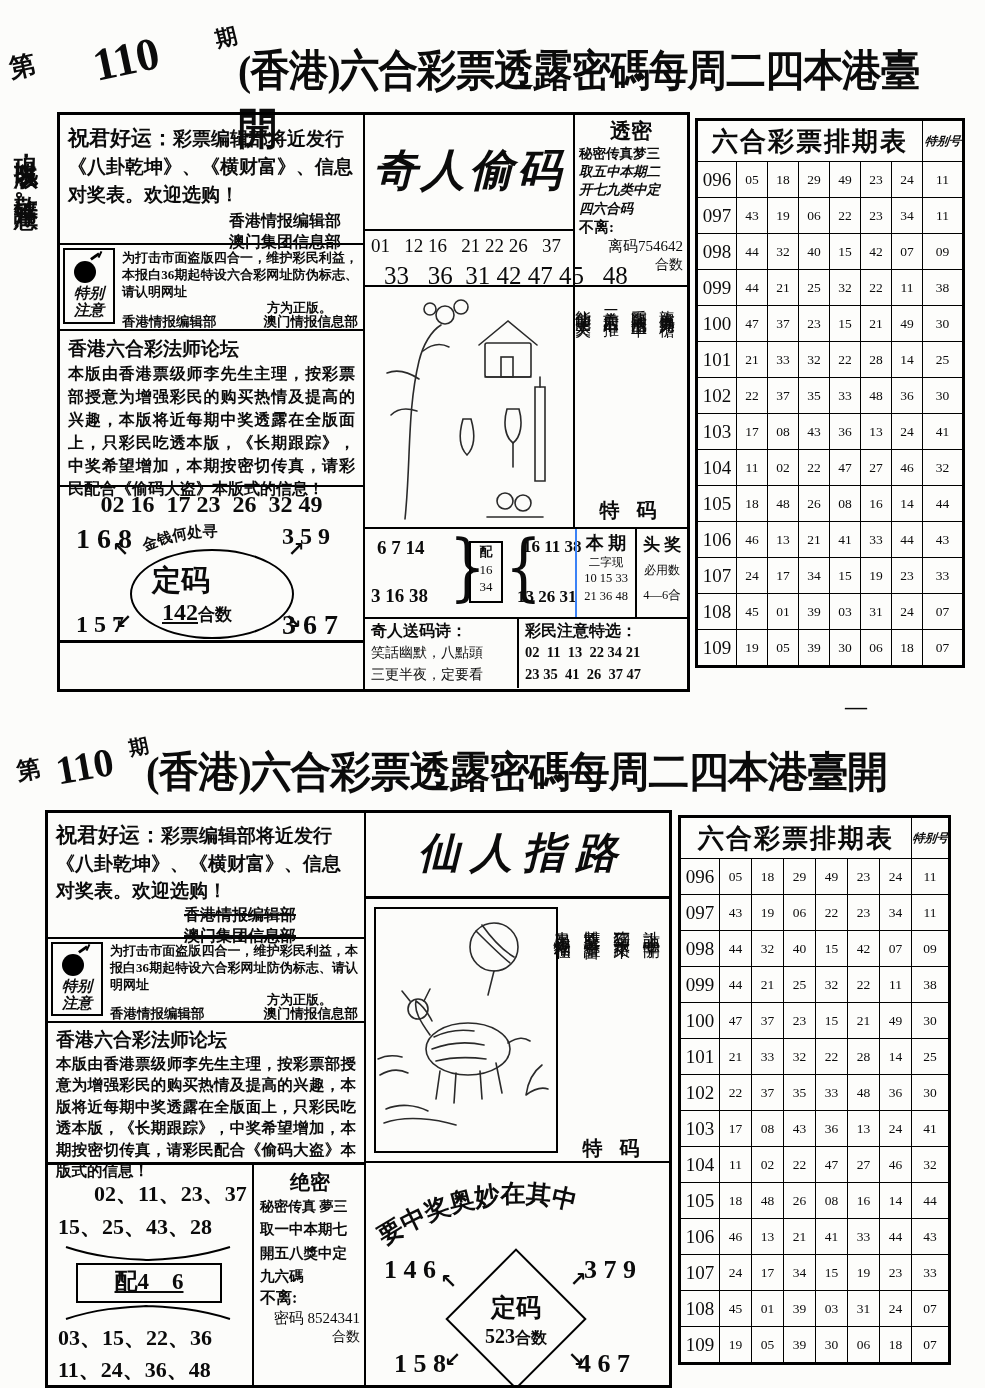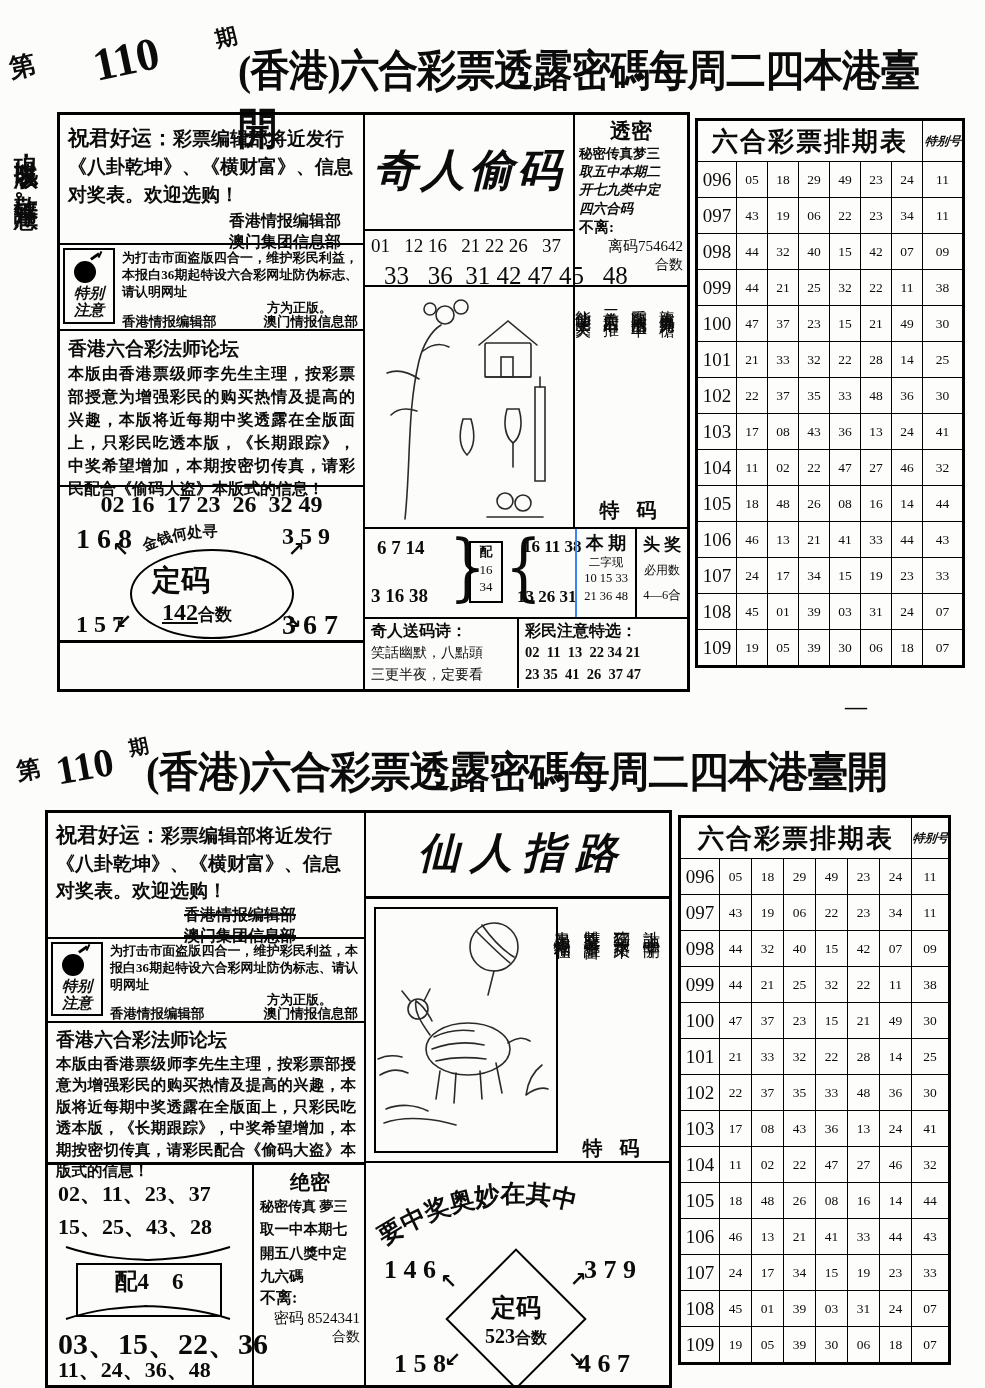--- a/index.html
+++ b/index.html
@@ -418,31 +418,31 @@
         </div>
       </div>
 
       <div class="abs" style="left:0;top:210px;width:316px;height:142px;border-bottom:3px solid #000;box-sizing:border-box;padding:4px 8px 0 8px;">
         <div class="b" style="font-size:19px;">香港六合彩法师论坛</div>
         <div class="jst b" style="font-size:15.5px;line-height:1.38;">本版由香港票级师李先生主理，按彩票部授意为增强彩民的购买热情及提高的兴趣，本版将近每期中奖透露在全版面上，只彩民吃透本版，《长期跟踪》，中奖希望增加，本期按密切传真，请彩民配合《偷码大盗》本版式的信息！</div>
       </div>
 
       <div class="abs" style="left:0;top:352px;width:316px;height:220px;">
         <div class="abs" style="left:0;top:0;width:204px;height:220px;">
-          <div class="b pre" style="font-size:22px;padding:12px 0 0 10px;line-height:1.5;">02、11、23、37</div>
+          <div class="b pre" style="font-size:22px;padding:12px 0 0 10px;line-height:1.5;margin-left:36px;">02、11、23、37</div>
           <div class="b pre" style="font-size:22px;padding-left:10px;line-height:1.5;">15、25、43、28</div>
           <svg class="abs" style="left:14px;top:80px;" width="172" height="16" fill="none" stroke="#000" stroke-width="2">
             <path d="M4,2 C40,14 70,14 84,15 C100,14 130,14 168,2"></path>
           </svg>
-          <div class="abs ctr b" style="left:28px;top:98px;width:146px;height:54px;border:2.5px solid #000;box-sizing:border-box;font-size:23px;line-height:33px;">配4　6</div>
+          <div class="abs ctr b" style="left:28px;top:98px;width:146px;height:40px;border:2.5px solid #000;box-sizing:border-box;font-size:23px;line-height:33px;text-decoration:underline;">配4　6</div>
           <svg class="abs" style="left:14px;top:140px;" width="172" height="16" fill="none" stroke="#000" stroke-width="2">
             <path d="M4,14 C40,2 70,2 84,1 C100,2 130,2 168,14"></path>
           </svg>
 
-          <div class="abs b pre" style="left:10px;top:156px;font-size:30px;line-height:1.5;text-align:right;">03、15、22、36</div>
+          <div class="abs b pre" style="left:10px;top:156px;font-size:22px;line-height:1.5;text-align:right;">03、15、22、36</div>
           <div class="abs b pre" style="left:10px;top:188px;font-size:22px;line-height:1.5;">11、24、36、48</div>
         </div>
         <div class="abs" style="left:204px;top:0;width:112px;height:220px;border-left:2px solid #000;box-sizing:border-box;padding:4px 4px 0 6px;">
           <div class="ctr b" style="font-size:20px;">绝密</div>
           <div class="b" style="font-size:14px;line-height:1.6;">秘密传真 夢三</div>
           <div class="b" style="font-size:14.5px;line-height:1.6;">取一中本期七</div>
           <div class="b" style="font-size:14.5px;line-height:1.6;">開五八獎中定</div>
           <div class="b" style="font-size:14.5px;line-height:1.6;">九六碼</div>
           <div class="b" style="font-size:16px;">不离:</div>
           <div style="font-size:15px;text-align:right;">密码 8524341</div>

